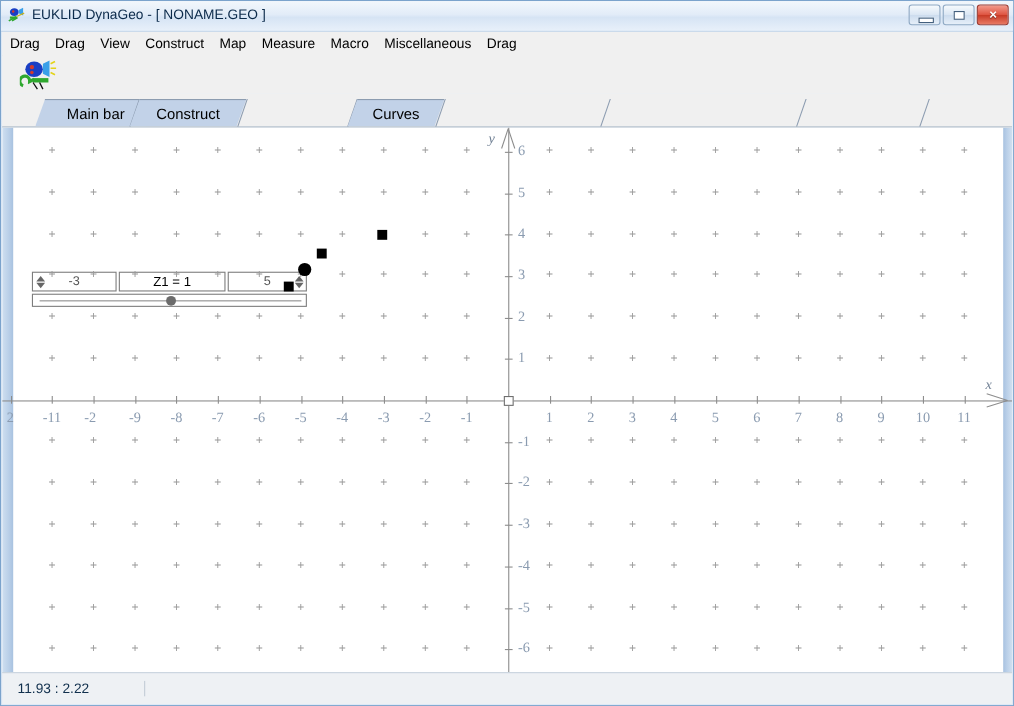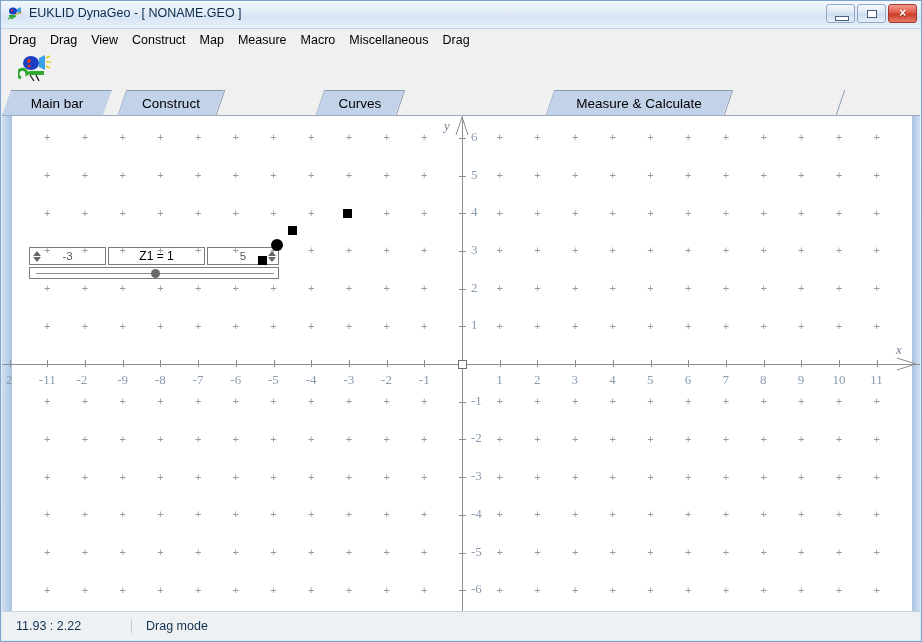--- a/index.html
+++ b/index.html
@@ -227,29 +227,28 @@
       <path d="M21 4 L27 1 L27 16 L21 13 Z" fill="#3aa0e8"></path>
       <path d="M28 4 L32 2 M28 8 L33 8 M28 12 L32 14" stroke="#e3d319" stroke-width="1.5"></path>
       <rect x="12" y="17" width="14" height="4" fill="#2fa82f"></rect>
       <path d="M3 24 a4.5 4.5 0 1 1 6 -4 L13 18" stroke="#2fa82f" stroke-width="3" fill="none"></path>
       <path d="M12 21 L16 27 M18 21 L21 27" stroke="#111" stroke-width="1.2"></path>
     </svg>
   </div>
 
   <div class="tabstrip" id="tabstrip">
     <div class="baseline"></div>
-  <div class="tab" style="left: 0; width: 110px;">Main bar</div>
+  <div class="tab" style="left: 30px; width: 110px;">Main bar</div>
       <div class="tab-sep" style="left: 120px;"></div>
       <div class="tab" style="left: 116px; width: 106px;">Construct</div>
       <div class="tab-sep" style="left: 218px;"></div>
       <div class="tab-sep" style="left: 318px;"></div>
       <div class="tab" style="left: 314px; width: 88px;">Curves</div>
       <div class="tab-sep" style="left: 398px;"></div>
       <div class="tab-sep" style="left: 548px;"></div>
-      <div class="tab" style="left: 544px; width: 186px;">Measure &amp; Calculate</div>
       <div class="tab-sep" style="left: 726px;"></div>
       <div class="tab-sep" style="left: 838px; height: 25px;"></div>
     </div>
 
   <div class="canvas" id="canvas">
     <div class="leftstrip"></div>
     <div class="rightstrip"></div>
 
     <div class="slider-box">
       <div class="slider-row">
@@ -622,16 +621,15 @@
       <div class="axis-name" style="left: 894px; top: 226px;">x</div>
       <div class="origin-box" style="left: 456px; top: 244px;"></div>
       <div class="pt-square" style="left: 340.515px; top: 92.7px;"></div>
       <div class="pt-square" style="left: 285.85px; top: 109.665px;"></div>
       <div class="pt-dot" style="left: 269.27px; top: 123.245px;"></div>
       <div class="pt-square" style="left: 255.69px; top: 139.825px;"></div>
     </div>
 
   <div class="statusbar">
     <div class="status-cell status-coords">11.93 : 2.22</div>
-    <div class="status-cell status-mode">Drag mode</div>
   </div>
 
 </div>
 
 </body></html>

